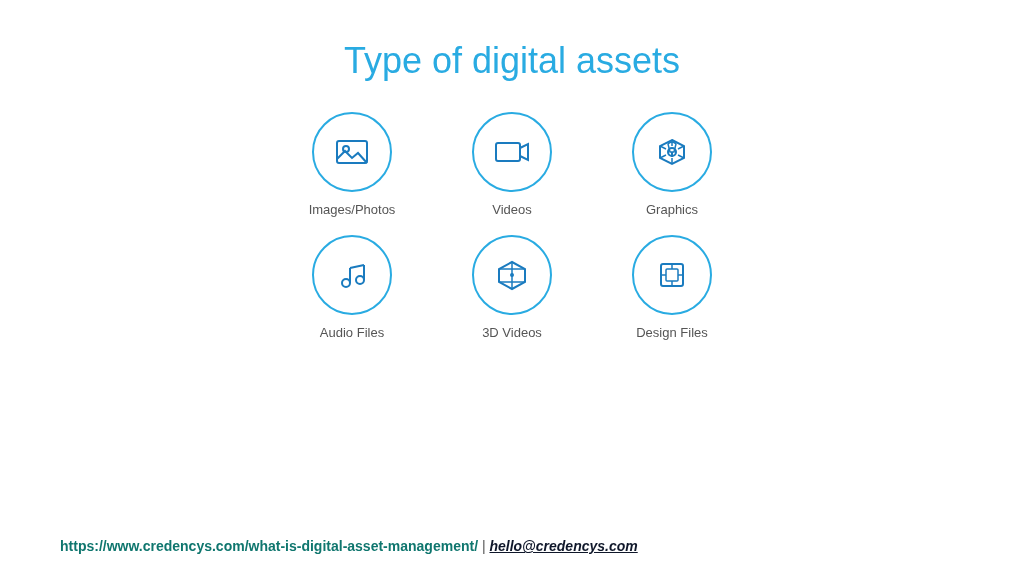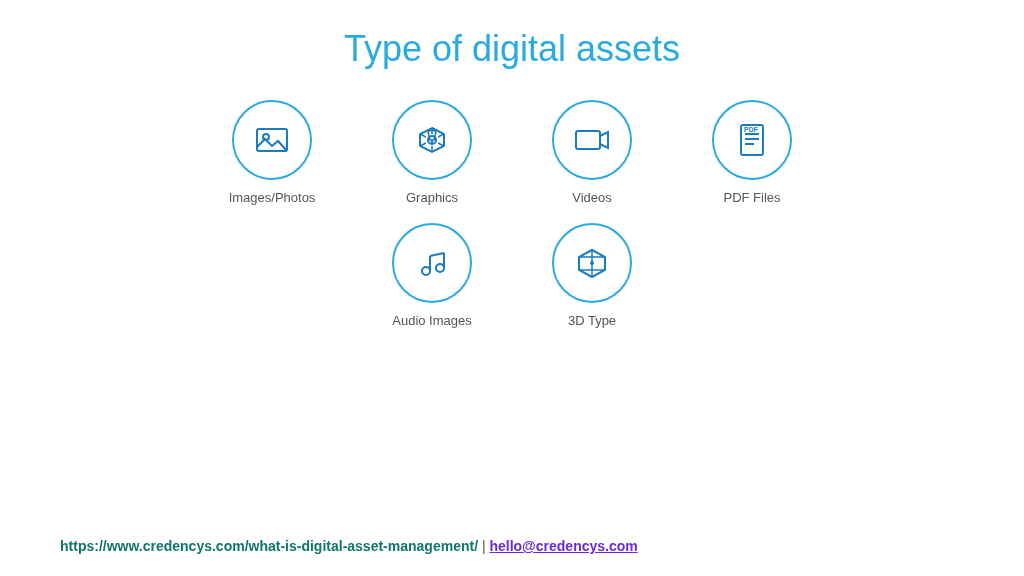--- a/index.html
+++ b/index.html
@@ -10,21 +10,21 @@
       height: 576px;
       overflow: hidden;
       display: flex;
       flex-direction: column;
       align-items: center;
     }
     .page-title {
       color: #29abe2;
       font-size: 36px;
       font-weight: 400;
-      margin-top: 28px;
+      margin-top: 40px;
       margin-bottom: 30px;
       text-align: center;
     }
     .grid {
       display: flex;
       flex-direction: column;
       align-items: center;
       gap: 18px;
       width: 100%;
     }
@@ -64,22 +64,23 @@
     }
     .footer-url {
       color: #0f766e;
       text-decoration: none;
     }
     .footer-sep {
       color: #555;
       font-weight: 400;
     }
     .footer-email {
-      color: #6d28d9;
+      color: #0f172a;
       text-decoration: underline;
+      font-style: italic;
     }
     svg {
       color: #1a7bbf;
     }
   </style>
 </head>
 <body>
 
 <h1 class="page-title">Type of digital assets</h1>
 
@@ -93,86 +94,87 @@
           <circle cx="14" cy="17" r="3" stroke="#1a7bbf" stroke-width="2" fill="none"></circle>
           <polyline points="5,27 13,19 20,26 26,21 35,31" stroke="#1a7bbf" stroke-width="2" fill="none"></polyline>
         </svg>
       </div>
       <span class="asset-label">Images/Photos</span>
     </div>
 
     <div class="asset-item">
       <div class="icon-circle">
         <svg width="40" height="40" viewBox="0 0 40 40" fill="none">
+          <rect x="4" y="11" width="24" height="18" rx="2" stroke="#1a7bbf" stroke-width="2" fill="none"></rect>
+          <polyline points="28,16 36,12 36,28 28,24" stroke="#1a7bbf" stroke-width="2" fill="none"></polyline>
+        </svg>
+      </div>
+      <span class="asset-label">Videos</span>
+    </div>
+
+    <div class="asset-item">
+      <div class="icon-circle">
+        <svg width="40" height="40" viewBox="0 0 40 40" fill="none">
           <path d="M20 8 L32 14 L32 26 L20 32 L8 26 L8 14 Z" stroke="#1a7bbf" stroke-width="2" fill="none"></path>
           <path d="M20 8 L20 14 M32 14 L26 17 M32 26 L26 23 M20 32 L20 26 M8 26 L14 23 M8 14 L14 17" stroke="#1a7bbf" stroke-width="1.5"></path>
           <circle cx="20" cy="20" r="4" stroke="#1a7bbf" stroke-width="2" fill="none"></circle>
 
           <path d="M16 12 Q20 8 24 12 L22 20 L18 20 Z" stroke="#1a7bbf" stroke-width="1.5" fill="none"></path>
           <line x1="20" y1="20" x2="20" y2="25" stroke="#1a7bbf" stroke-width="2"></line>
         </svg>
       </div>
       <span class="asset-label">Graphics</span>
     </div>
 
-    <div class="asset-item">
-      <div class="icon-circle">
-        <svg width="40" height="40" viewBox="0 0 40 40" fill="none">
-          <rect x="4" y="11" width="24" height="18" rx="2" stroke="#1a7bbf" stroke-width="2" fill="none"></rect>
-          <polyline points="28,16 36,12 36,28 28,24" stroke="#1a7bbf" stroke-width="2" fill="none"></polyline>
-        </svg>
-      </div>
-      <span class="asset-label">Videos</span>
-    </div>
-
-    <div class="asset-item">
-      <div class="icon-circle">
-        <svg width="40" height="40" viewBox="0 0 40 40" fill="none">
-          <rect x="9" y="5" width="22" height="30" rx="2" stroke="#1a7bbf" stroke-width="2" fill="none"></rect>
-          <line x1="13" y1="14" x2="27" y2="14" stroke="#1a7bbf" stroke-width="2"></line>
-          <line x1="13" y1="19" x2="27" y2="19" stroke="#1a7bbf" stroke-width="2"></line>
-          <line x1="13" y1="24" x2="22" y2="24" stroke="#1a7bbf" stroke-width="2"></line>
-          <text x="12" y="12" font-size="7" fill="#1a7bbf" font-weight="bold">PDF</text>
-        </svg>
-      </div>
-      <span class="asset-label">PDF Files</span>
-    </div>
 
 
   </div>
 
   <div class="row">
 
     <div class="asset-item">
       <div class="icon-circle">
         <svg width="40" height="40" viewBox="0 0 40 40" fill="none">
           <circle cx="14" cy="28" r="4" stroke="#1a7bbf" stroke-width="2" fill="none"></circle>
           <circle cx="28" cy="25" r="4" stroke="#1a7bbf" stroke-width="2" fill="none"></circle>
           <line x1="18" y1="28" x2="18" y2="13" stroke="#1a7bbf" stroke-width="2"></line>
           <line x1="32" y1="25" x2="32" y2="10" stroke="#1a7bbf" stroke-width="2"></line>
           <line x1="18" y1="13" x2="32" y2="10" stroke="#1a7bbf" stroke-width="2"></line>
         </svg>
       </div>
-      <span class="asset-label">Audio Images</span>
+      <span class="asset-label">Audio Files</span>
     </div>
 
 
 
     <div class="asset-item">
       <div class="icon-circle">
         <svg width="40" height="40" viewBox="0 0 40 40" fill="none">
           <polygon points="20,7 33,14 33,27 20,34 7,27 7,14" stroke="#1a7bbf" stroke-width="2" fill="none"></polygon>
           <line x1="20" y1="7" x2="20" y2="34" stroke="#1a7bbf" stroke-width="1.5"></line>
           <line x1="7" y1="14" x2="33" y2="14" stroke="#1a7bbf" stroke-width="1.5"></line>
           <line x1="7" y1="27" x2="33" y2="27" stroke="#1a7bbf" stroke-width="1.5"></line>
           <circle cx="20" cy="20" r="2" fill="#1a7bbf"></circle>
         </svg>
       </div>
-      <span class="asset-label">3D Type</span>
+      <span class="asset-label">3D Videos</span>
     </div>
 
+    <div class="asset-item">
+      <div class="icon-circle">
+        <svg width="40" height="40" viewBox="0 0 40 40" fill="none">
+          <rect x="9" y="9" width="22" height="22" rx="2" stroke="#1a7bbf" stroke-width="2" fill="none"></rect>
+          <rect x="14" y="14" width="12" height="12" rx="1" stroke="#1a7bbf" stroke-width="1.5" fill="none"></rect>
+          <line x1="9" y1="20" x2="14" y2="20" stroke="#1a7bbf" stroke-width="1.5"></line>
+          <line x1="26" y1="20" x2="31" y2="20" stroke="#1a7bbf" stroke-width="1.5"></line>
+          <line x1="20" y1="9" x2="20" y2="14" stroke="#1a7bbf" stroke-width="1.5"></line>
+          <line x1="20" y1="26" x2="20" y2="31" stroke="#1a7bbf" stroke-width="1.5"></line>
+        </svg>
+      </div>
+      <span class="asset-label">Design Files</span>
+    </div>
 
   </div>
 </div>
 
 <div class="footer">
   <a href="#" class="footer-url">https://www.credencys.com/what-is-digital-asset-management/</a><span class="footer-sep"> | </span><a href="#" class="footer-email">hello@credencys.com</a>
 </div>
 
 </body></html>

